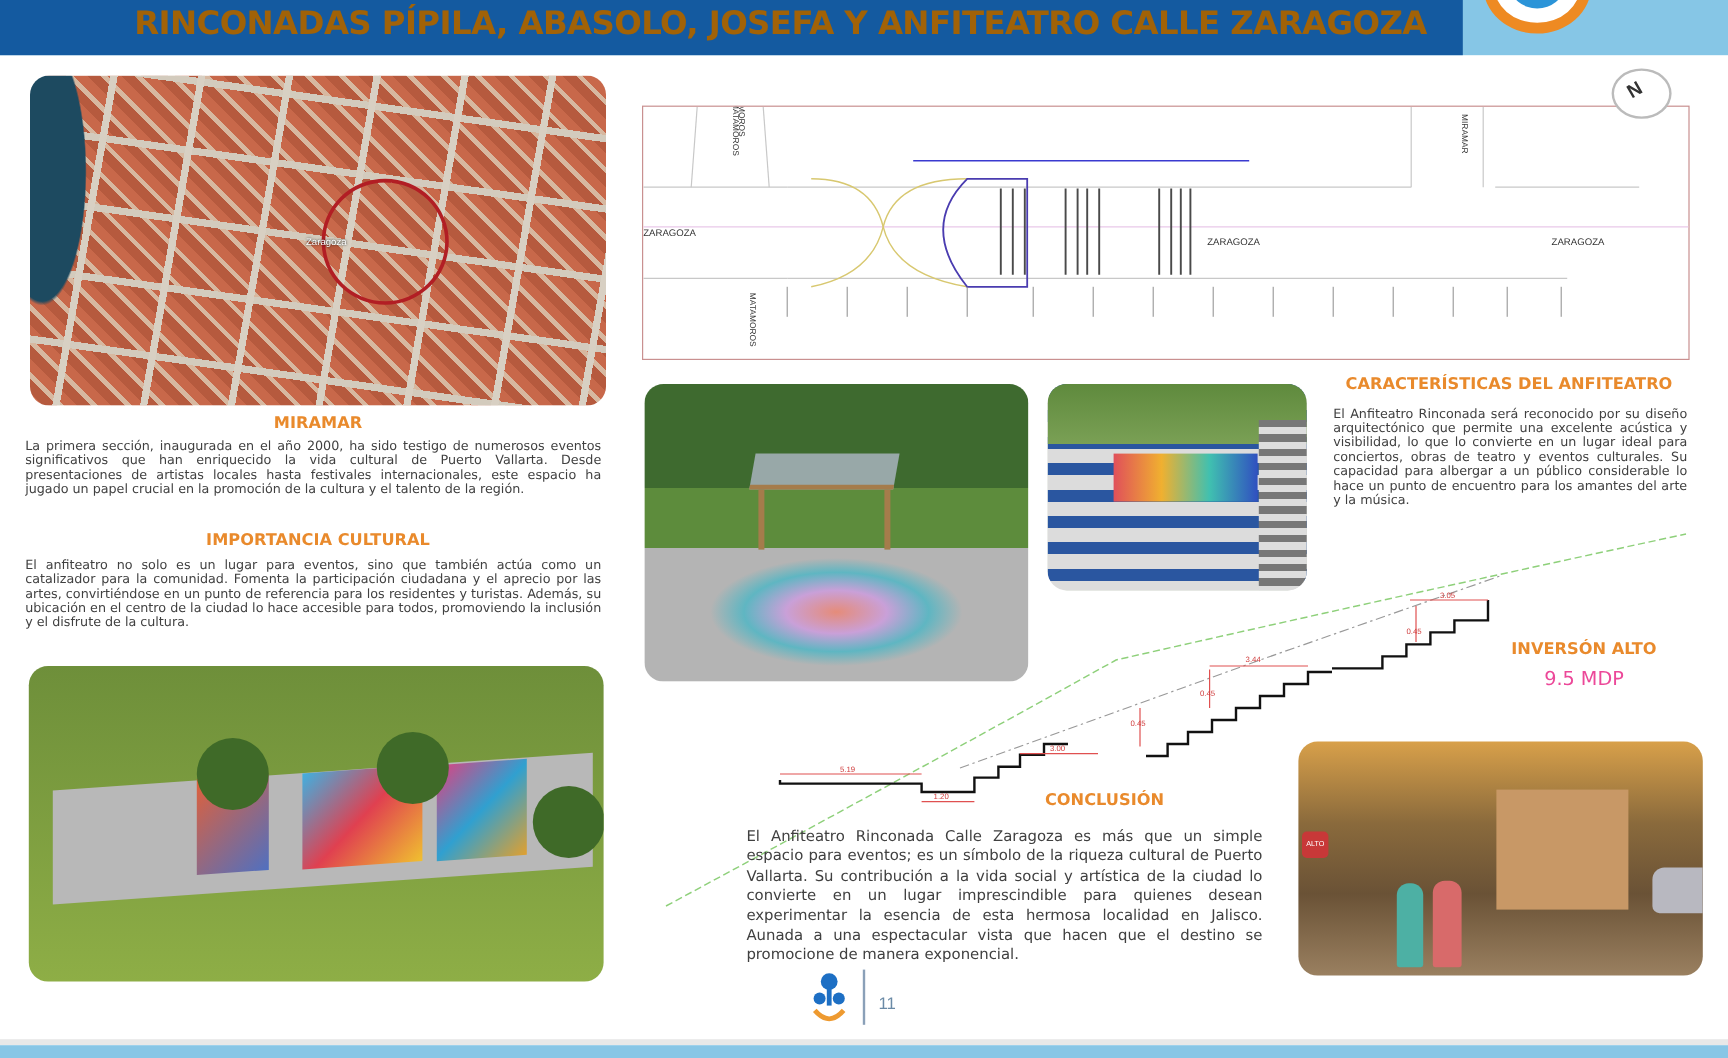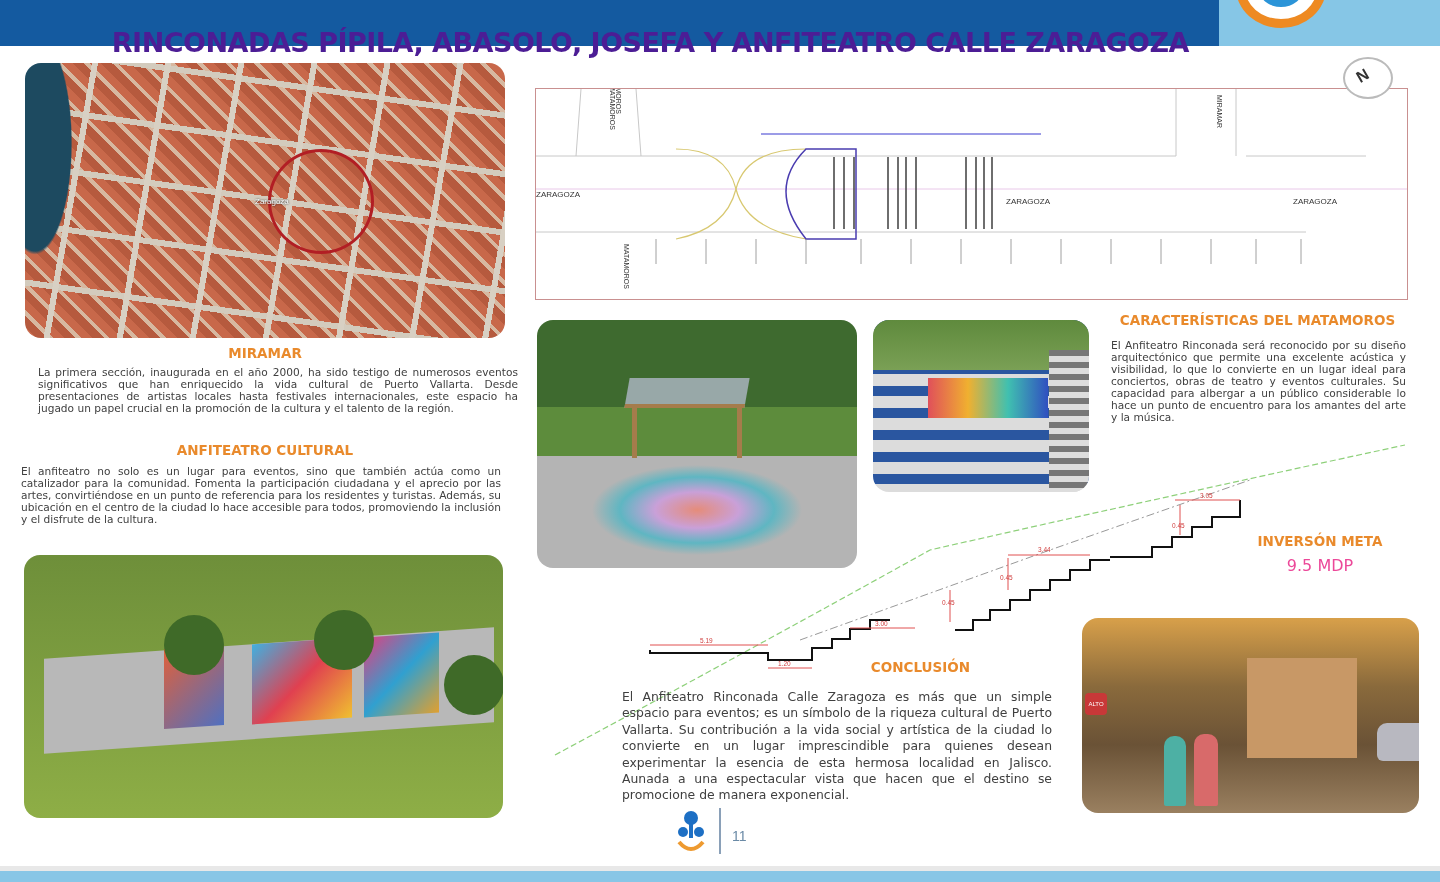--- a/index.html
+++ b/index.html
@@ -3,21 +3,21 @@
 <meta charset="utf-8">
 <style>
   * { box-sizing: border-box; margin: 0; padding: 0; }
   html, body { width: 1440px; height: 882px; overflow: hidden; background: #ffffff; }
   body { position: relative; font-family: "Liberation Sans", "DejaVu Sans", sans-serif; color: #3a3a3a; }
 
   
   .header-bar { position: absolute; left: 0; top: 0; width: 1440px; height: 46px; background: #86c6e6; }
   .header-title-band { position: absolute; left: 0; top: 0; width: 1219px; height: 46px; background: #145aa0; }
   .header-title { position: absolute; left: 0; top: 4px; width: 1219px; text-align: right; padding-right: 30px;
-    font-family: "DejaVu Sans", sans-serif; font-weight: bold; font-size: 27px; letter-spacing: -0.5px; color: #4c1d95; white-space: nowrap; margin-top: 23px; }
+    font-family: "DejaVu Sans", sans-serif; font-weight: bold; font-size: 27px; letter-spacing: -0.5px; color: #a16207; white-space: nowrap; }
   .corner-logo { position: absolute; left: 1236px; top: -52px; width: 90px; height: 80px; border-radius: 50%;
     border: 9px solid #ee8a22; background: #ffffff; }
   .corner-logo .inner { position: absolute; left: 14px; top: 14px; width: 44px; height: 36px; border-radius: 50%; background: #2b94d8; }
 
   
   .photo { position: absolute; border-radius: 16px; overflow: hidden; }
 
   
   .aerial { left: 25px; top: 63px; width: 480px; height: 275px;
     background:
@@ -90,23 +90,23 @@
 <div class="corner-logo">
     <div class="inner"></div>
   </div>
 
 <div class="photo aerial">
   <div class="circle"></div>
   <div class="label">Zaragoza</div>
 </div>
 
 <div class="section-heading" style="left:25px; top:345px; width:480px;">MIRAMAR</div>
-<div class="body-text" style="left:38px; top:366px; width:480px;">La primera sección, inaugurada en el año 2000, ha sido testigo de numerosos eventos significativos que han enriquecido la vida cultural de Puerto Vallarta. Desde presentaciones de artistas locales hasta festivales internacionales, este espacio ha jugado un papel crucial en la promoción de la cultura y el talento de la región.</div>
-
-<div class="section-heading" style="left:20px; top:442px; width:490px;">ANFITEATRO CULTURAL</div>
+<div class="body-text" style="left:21px; top:366px; width:480px;">La primera sección, inaugurada en el año 2000, ha sido testigo de numerosos eventos significativos que han enriquecido la vida cultural de Puerto Vallarta. Desde presentaciones de artistas locales hasta festivales internacionales, este espacio ha jugado un papel crucial en la promoción de la cultura y el talento de la región.</div>
+
+<div class="section-heading" style="left:20px; top:442px; width:490px;">IMPORTANCIA CULTURAL</div>
 <div class="body-text" style="left:21px; top:465px; width:480px;">El anfiteatro no solo es un lugar para eventos, sino que también actúa como un catalizador para la comunidad. Fomenta la participación ciudadana y el aprecio por las artes, convirtiéndose en un punto de referencia para los residentes y turistas. Además, su ubicación en el centro de la ciudad lo hace accesible para todos, promoviendo la inclusión y el disfrute de la cultura.</div>
 
 <div class="photo render3">
   <div class="walk"></div>
   <div class="m1"></div>
     <div class="m2"></div>
     <div class="m3"></div>
   <div class="tree" style="left:140px; top:60px;"></div>
   <div class="tree" style="left:290px; top:55px;"></div>
   <div class="tree" style="left:420px; top:100px;"></div>
@@ -178,21 +178,21 @@
   <div class="roof"></div>
   <div class="post" style="left:95px;"></div>
   <div class="post" style="left:200px;"></div>
 </div>
 <div class="photo render2">
   <div class="green"></div>
   <div class="mural"></div>
   <div class="stairs"></div>
 </div>
 
-<div class="section-heading" style="left:1110px; top:312px; width:295px;">CARACTERÍSTICAS DEL MATAMOROS</div>
+<div class="section-heading" style="left:1110px; top:312px; width:295px;">CARACTERÍSTICAS DEL ANFITEATRO</div>
 <div class="body-text" style="left:1111px; top:339px; width:295px;">El Anfiteatro Rinconada será reconocido por su diseño arquitectónico que permite una excelente acústica y visibilidad, lo que lo convierte en un lugar ideal para conciertos, obras de teatro y eventos culturales. Su capacidad para albergar a un público considerable lo hace un punto de encuentro para los amantes del arte y la música.</div>
 
 <svg class="profile" width="860" height="330" viewBox="0 0 860 330">
   <path d="M5 315 Q200 210 380 110 Q600 60 855 5" stroke="#8ed07a" stroke-width="1.2" stroke-dasharray="6 3" fill="none"></path>
   <path d="M250 200 L500 110 L700 40" stroke="#999" stroke-width="1" stroke-dasharray="8 3 2 3" fill="none"></path>
   <path d="M100 210 L100 213 L218 213 L218 220 L262 220 L262 208 L282 208 L282 199 L300 199 L300 189 L320 189 L320 180 L340 180" stroke="#111" stroke-width="2" fill="none"></path>
   <path d="M405 190 L423 190 L423 180 L440 180 L440 170 L460 170 L460 160 L480 160 L480 150 L500 150 L500 140 L520 140 L520 130 L540 130 L540 120 L560 120" stroke="#111" stroke-width="2" fill="none"></path>
   <path d="M560 117 L602 117 L602 107 L622 107 L622 97 L642 97 L642 87 L662 87 L662 77 L690 77 L690 60" stroke="#111" stroke-width="2" fill="none"></path>
   <g stroke="#e05050" stroke-width="1" fill="none">
     <line x1="100" y1="205" x2="218" y2="205"></line>
@@ -209,21 +209,21 @@
     <text x="228" y="226">1.20</text>
     <text x="325" y="186">3.00</text>
     <text x="392" y="165">0.45</text>
     <text x="488" y="112">3.44</text>
     <text x="450" y="140">0.45</text>
     <text x="650" y="58">3.05</text>
     <text x="622" y="88">0.45</text>
   </g>
 </svg>
 
-<div class="invest-label">INVERSÓN META</div>
+<div class="invest-label">INVERSÓN ALTO</div>
 <div class="invest-value">9.5 MDP</div>
 
 <div class="section-heading" style="left:855px; top:659px; width:115px;text-align:right;">CONCLUSIÓN</div>
 <div class="body-text" style="left:622px; top:689px; width:430px; font-size:12.4px; line-height:16.4px;">El Anfiteatro Rinconada Calle Zaragoza es más que un simple espacio para eventos; es un símbolo de la riqueza cultural de Puerto Vallarta. Su contribución a la vida social y artística de la ciudad lo convierte en un lugar imprescindible para quienes desean experimentar la esencia de esta hermosa localidad en Jalisco. Aunada a una espectacular vista que hacen que el destino se promocione de manera exponencial.</div>
 
 <div class="photo render4">
   <div class="building"></div>
   <div class="sign">ALTO</div>
   <div class="car"></div>
   <div class="p1"></div>

